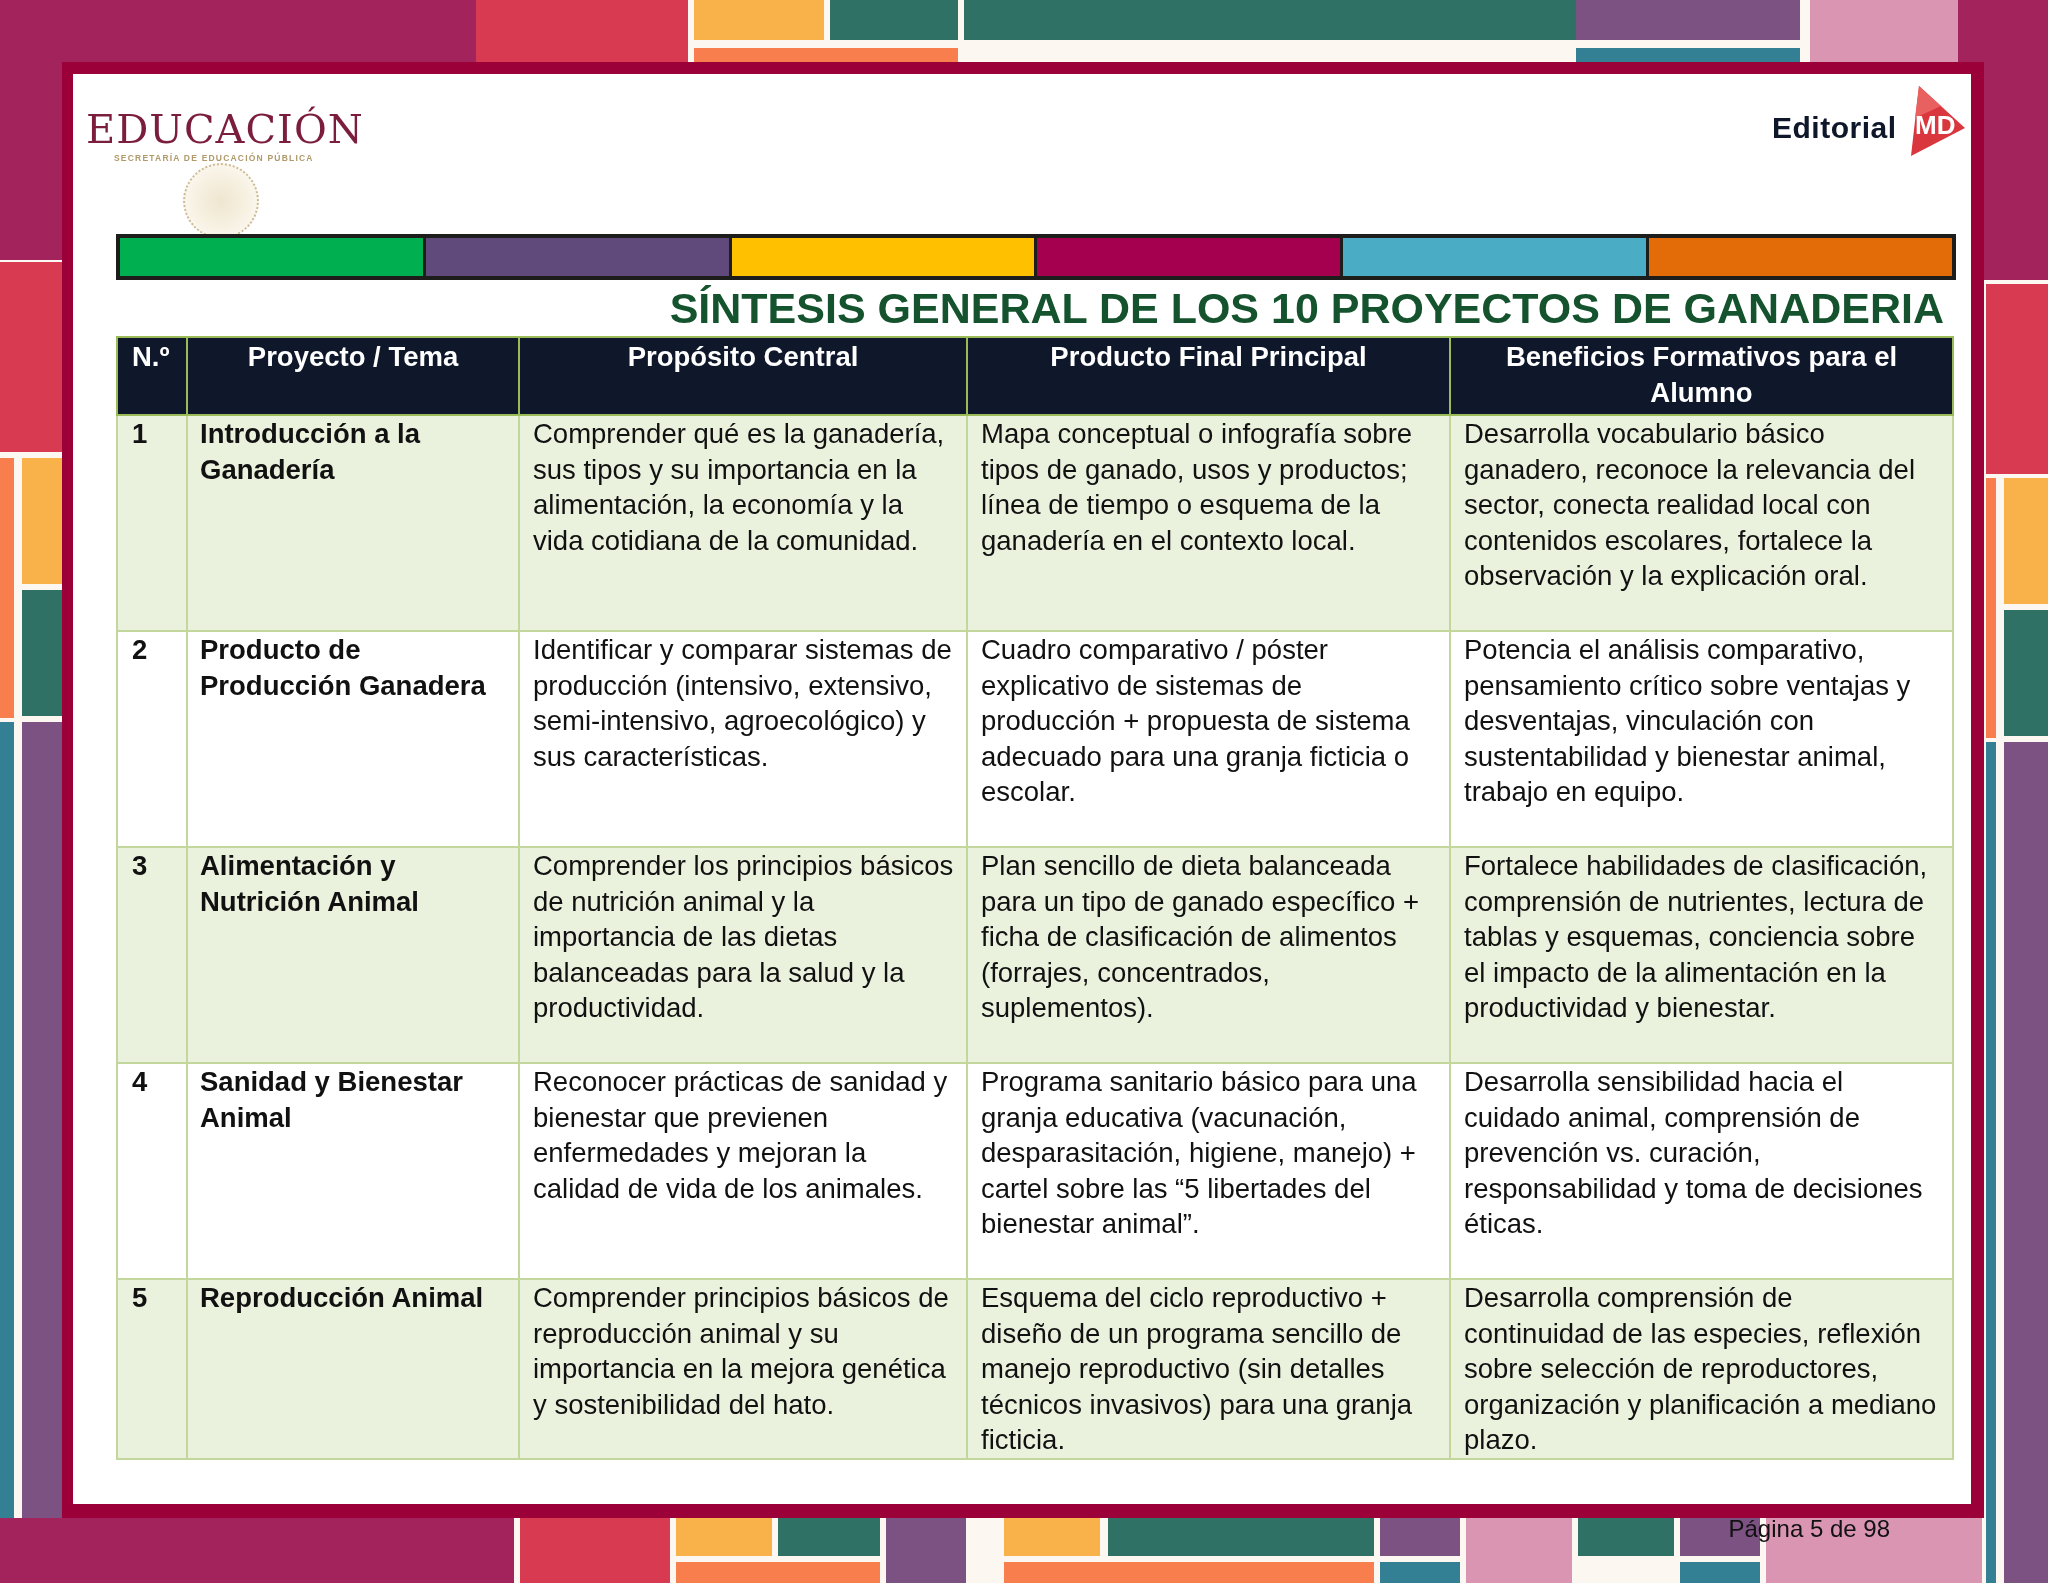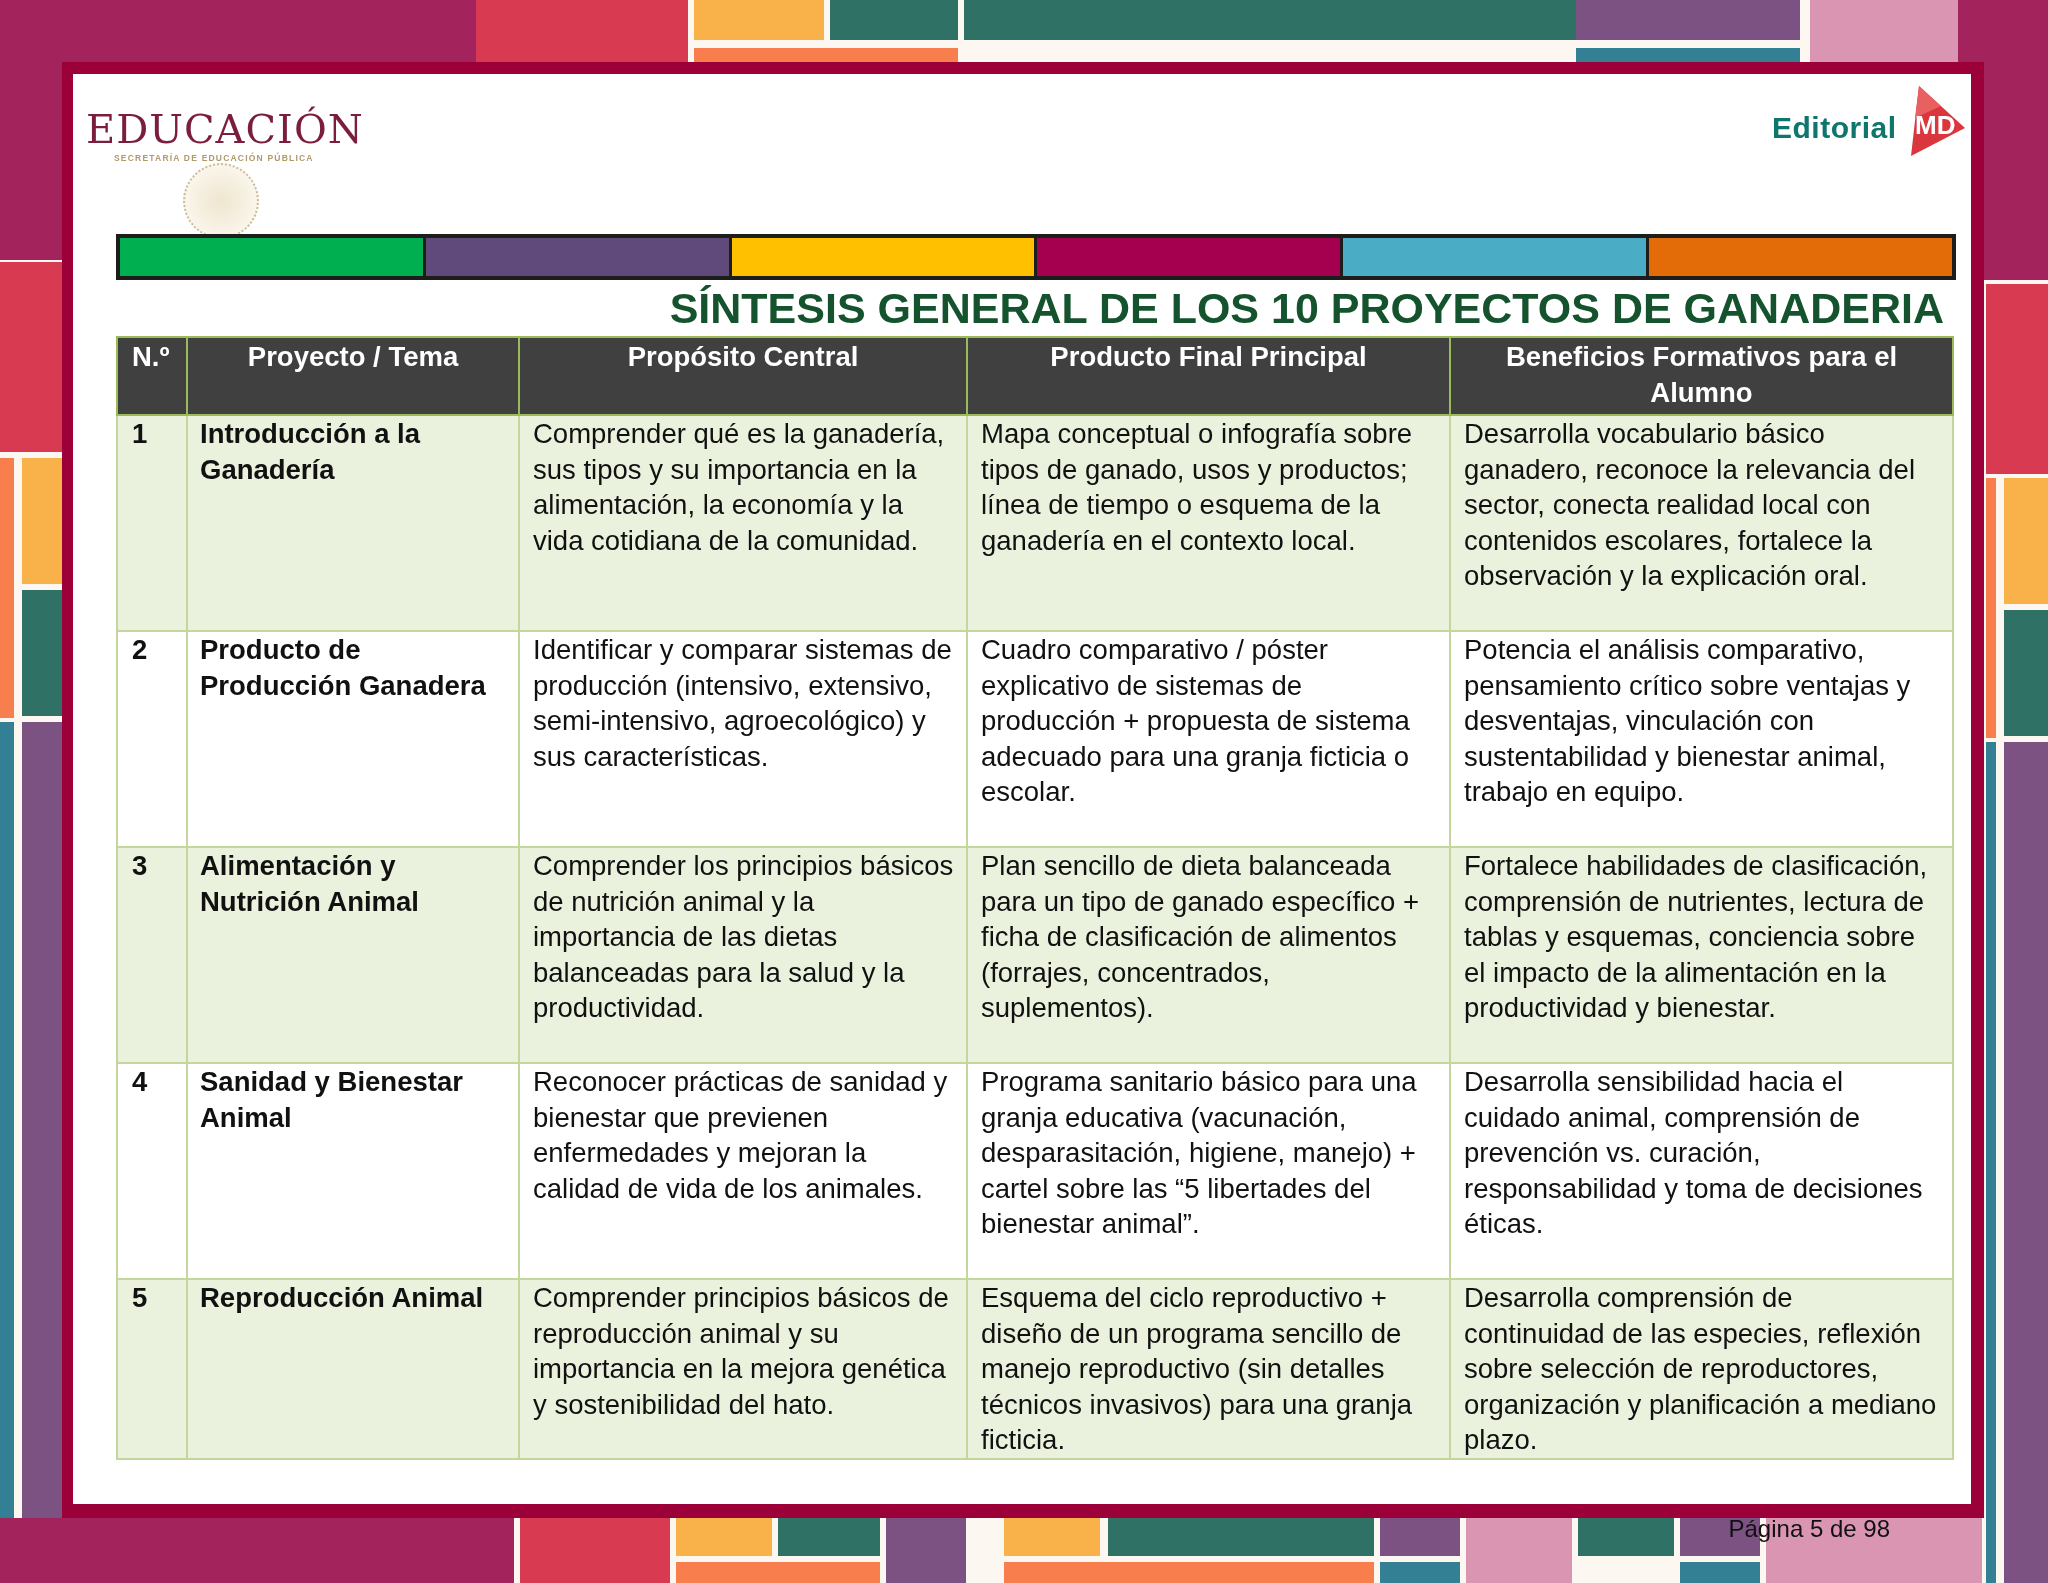--- a/index.html
+++ b/index.html
@@ -25,38 +25,38 @@
   }
   .sep-sub {
     font-size: 8.5px; color: #b09a6a; letter-spacing: 1.2px; margin-left: 28px; margin-top: 2px;
     font-weight: bold;
   }
   .seal {
     position: absolute; left: 183px; top: 163px; width: 72px; height: 72px; border-radius: 50%;
     border: 2px dotted #cdbb94; background: radial-gradient(circle, #efe6d0 0%, #f8f3e6 60%, #ffffff 100%);
   }
   .editorial-logo { position: absolute; left: 1772px; top: 80px; height: 80px; display: flex; align-items: center; }
-  .editorial-text { font-size: 30px; color: #0f766e; font-weight: bold; letter-spacing: 0.5px; margin-right: 4px; margin-top: 16px; }
+  .editorial-text { font-size: 30px; color: #0f172a; font-weight: bold; letter-spacing: 0.5px; margin-right: 4px; margin-top: 16px; }
   .color-bar {
     position: absolute; left: 116px; top: 234px; width: 1840px; height: 46px;
     border: 4px solid #1d1d1b; display: flex; box-sizing: border-box;
   }
   .color-bar div { flex: 1; border-right: 3px solid #1d1d1b; }
   .color-bar div:last-child { border-right: none; }
   .doc-title {
     position: absolute; left: 104px; top: 282px; width: 1840px; text-align: right;
     font-size: 43px; font-weight: bold; color: #14532d; line-height: 52px;
   }
   table.syn {
     position: absolute; left: 116px; top: 336px; width: 1836px;
     border-collapse: collapse; table-layout: fixed;
     font-size: 27.5px; line-height: 35.5px; color: #111;
   }
   table.syn th {
-    background: #404040; color: #ffffff; font-weight: bold; text-align: center;
+    background: #0f172a; color: #ffffff; font-weight: bold; text-align: center;
     vertical-align: top; padding: 1px 8px 4px 8px; border: 2px solid #9bbb59;
     height: 68px; box-sizing: border-box;
   }
   table.syn th.num { text-align: left; padding-left: 14px; }
   table.syn td {
     border: 2px solid #c3d69b; vertical-align: top; padding: 0 12px 0 13px;
   }
   table.syn tr.odd td { background: #eaf1dd; }
   table.syn tr.even td { background: #ffffff; }
   table.syn td.num, table.syn td.topic { font-weight: bold; padding-left: 12px; }

